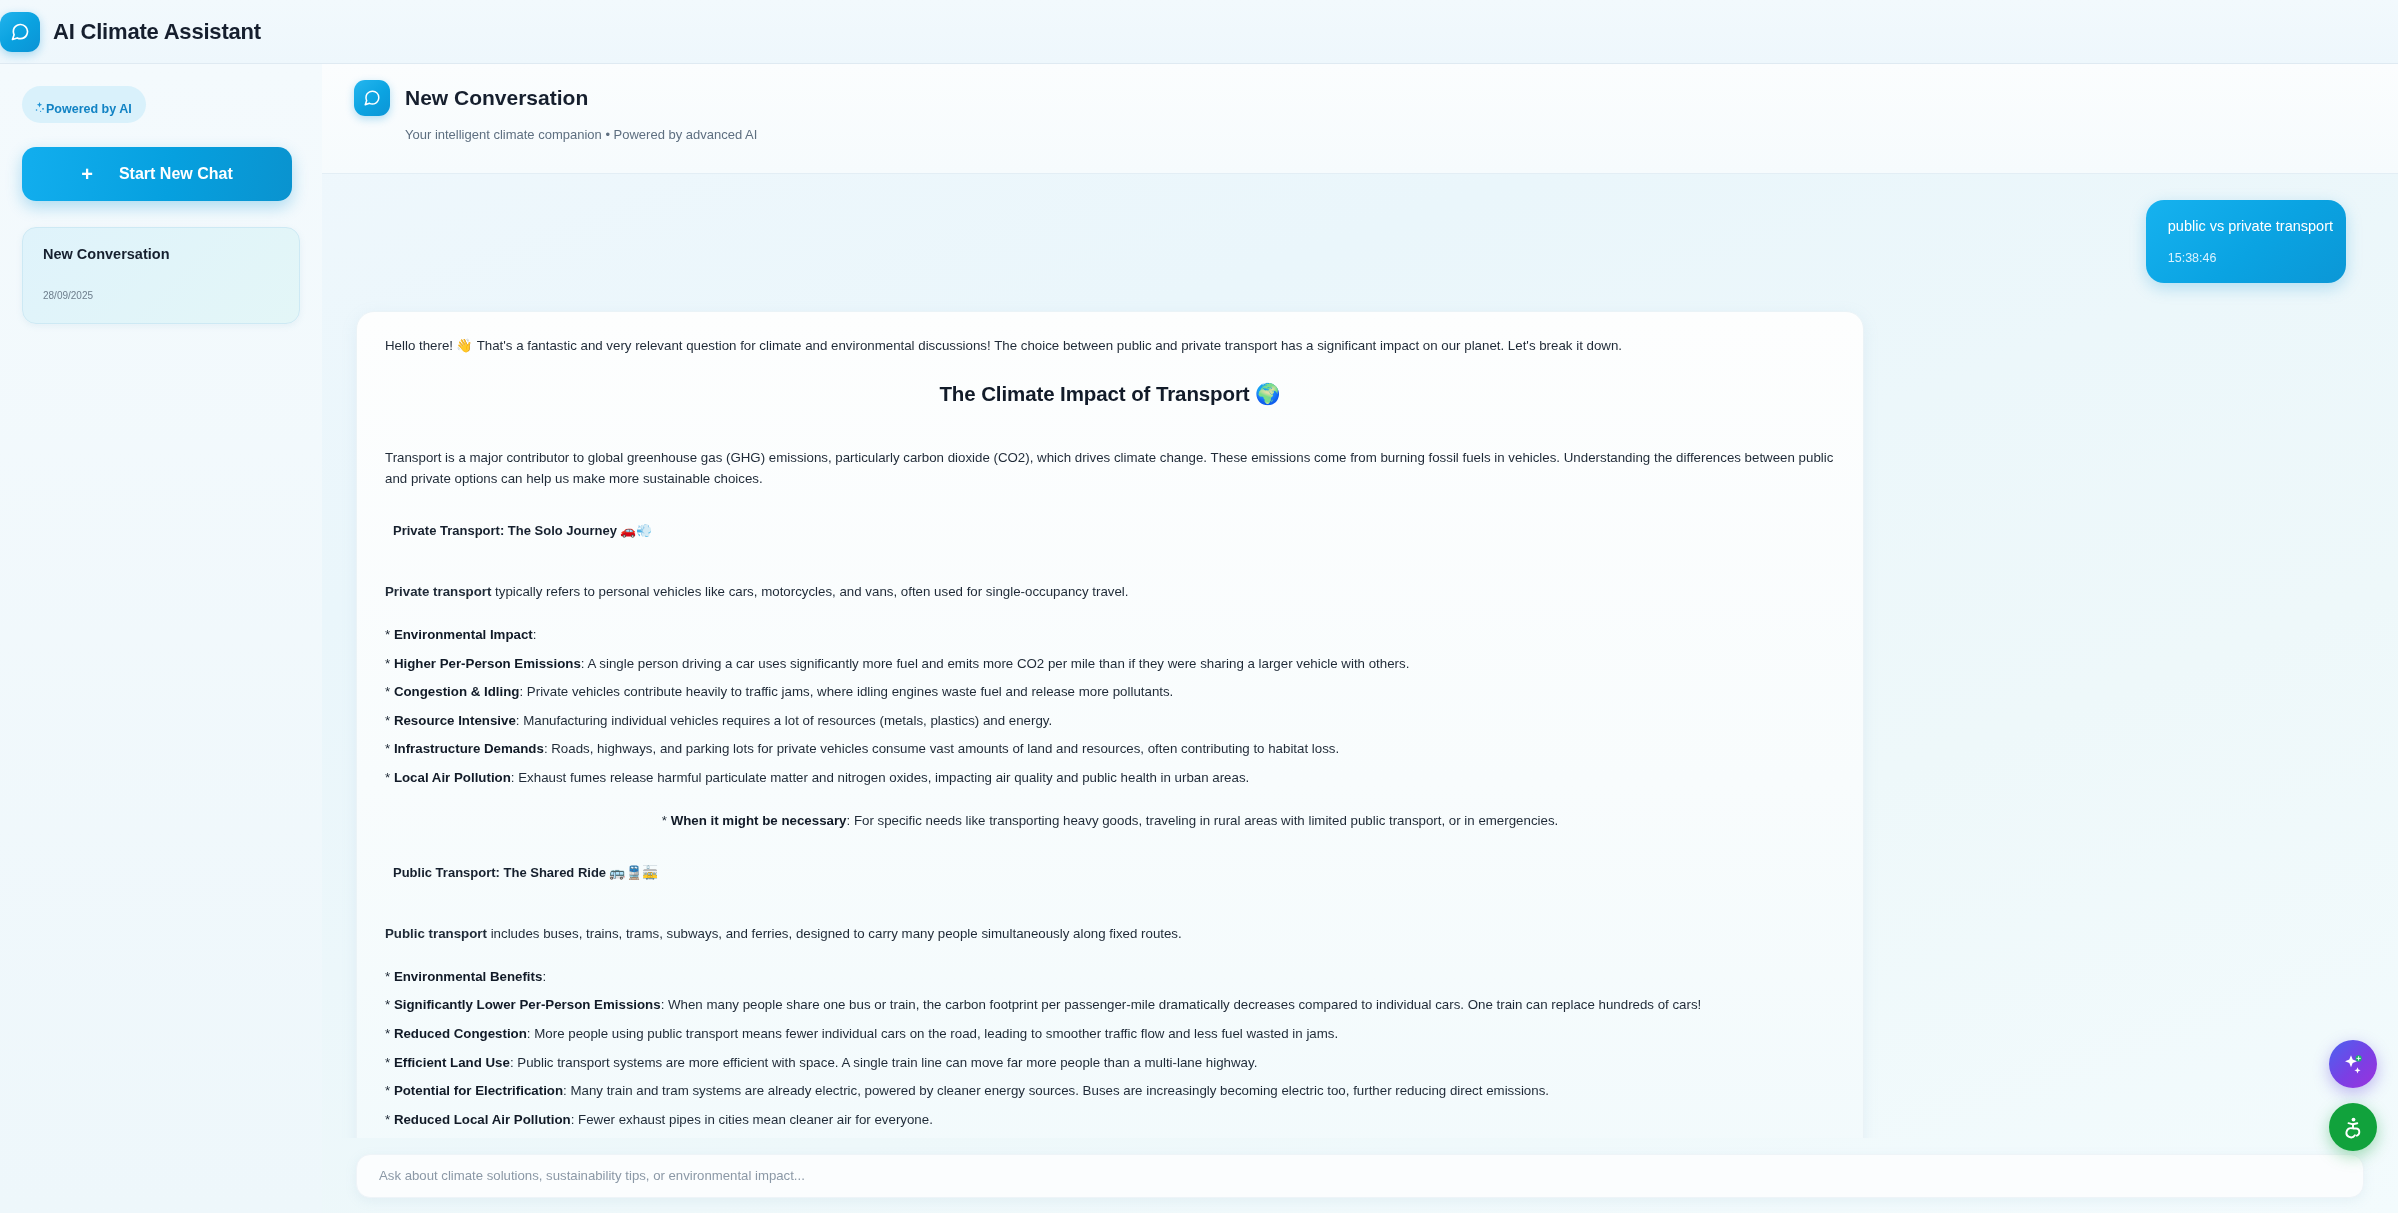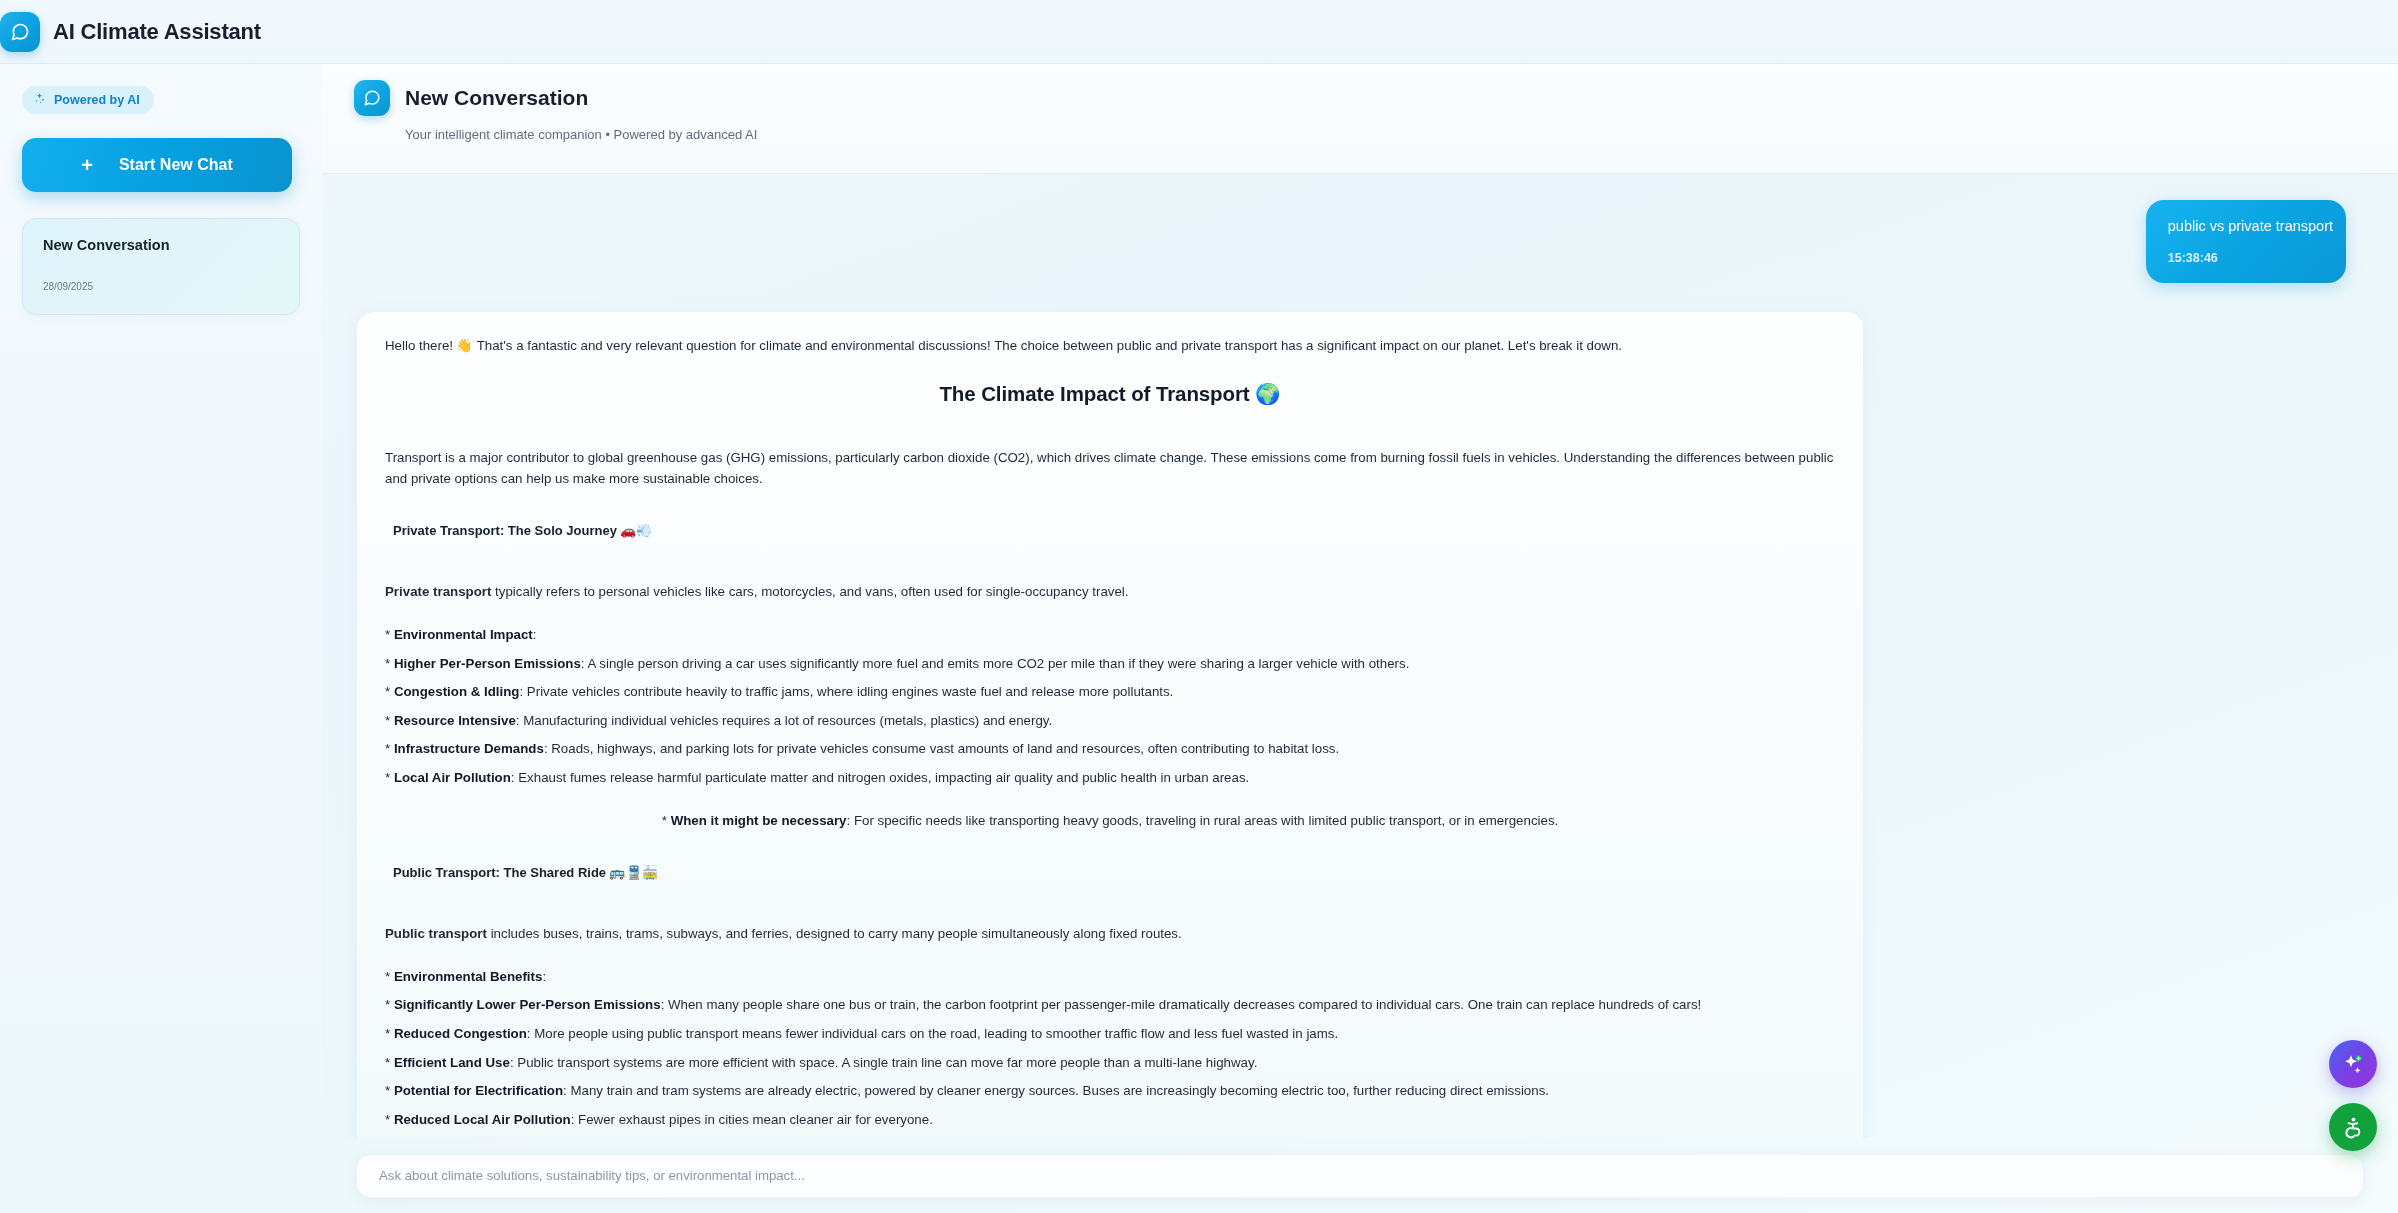--- a/index.html
+++ b/index.html
@@ -37,23 +37,23 @@
   }
 
   
   .sidebar {
     position: absolute; top: 64px; left: 0; width: 322px; bottom: 0;
     background: linear-gradient(180deg, #f4fafd 0%, #eef7fb 100%);
     padding: 22px 22px 0 22px;
     z-index: 20;
   }
   .powered-pill {
-    display: inline-flex; align-items: center; gap: 8px;
+    display: inline-flex; align-items: center; 
     background: #d9f1fb; color: #1283c4;
-    border-radius: 999px; padding: 6px 14px 6px 11px;
+    border-radius: 999px; padding: 15px 14px 6px 11px;
     font-size: 12.5px; font-weight: bold;
   }
   .new-chat-btn {
     margin-top: 24px;
     width: 270px; height: 54px;
     border: none; cursor: pointer;
     border-radius: 14px;
     background: linear-gradient(100deg, #12aeee 0%, #06a0df 55%, #0a93cf 100%);
     color: #fff; font-size: 16px; font-weight: bold;
     font-family: "Liberation Sans", sans-serif;
@@ -106,21 +106,21 @@
   .user-bubble {
     max-width: 420px;
     background: linear-gradient(140deg, #16b2ef 0%, #0aa3e2 55%, #0b97d6 100%);
     color: #ffffff;
     border-radius: 18px;
     padding: 17px 13px 18px 22px;
     box-shadow: 0 5px 16px rgba(12,150,215,.26);
     margin-right: 18px;
   }
   .user-text { font-size: 14.5px; line-height: 1.35; }
-  .user-time { margin-top: 14px; font-size: 12.5px; color: #d9f2ff; font-weight: bold; }
+  .user-time { margin-top: 14px; font-size: 12.5px; color: #d9f2ff; }
 
   .msg-row.assistant { margin-top: 28px; }
   .assistant-bubble {
     width: 1508px;
     background: linear-gradient(180deg, #fdfefe 0%, #f8fcfd 55%, #f2fafc 100%);
     border-radius: 18px;
     border: 1px solid #eaf3f7;
     padding: 24px 28px 30px 28px;
     box-shadow: 0 4px 16px rgba(140,180,205,.13);
     color: #1d2835;

